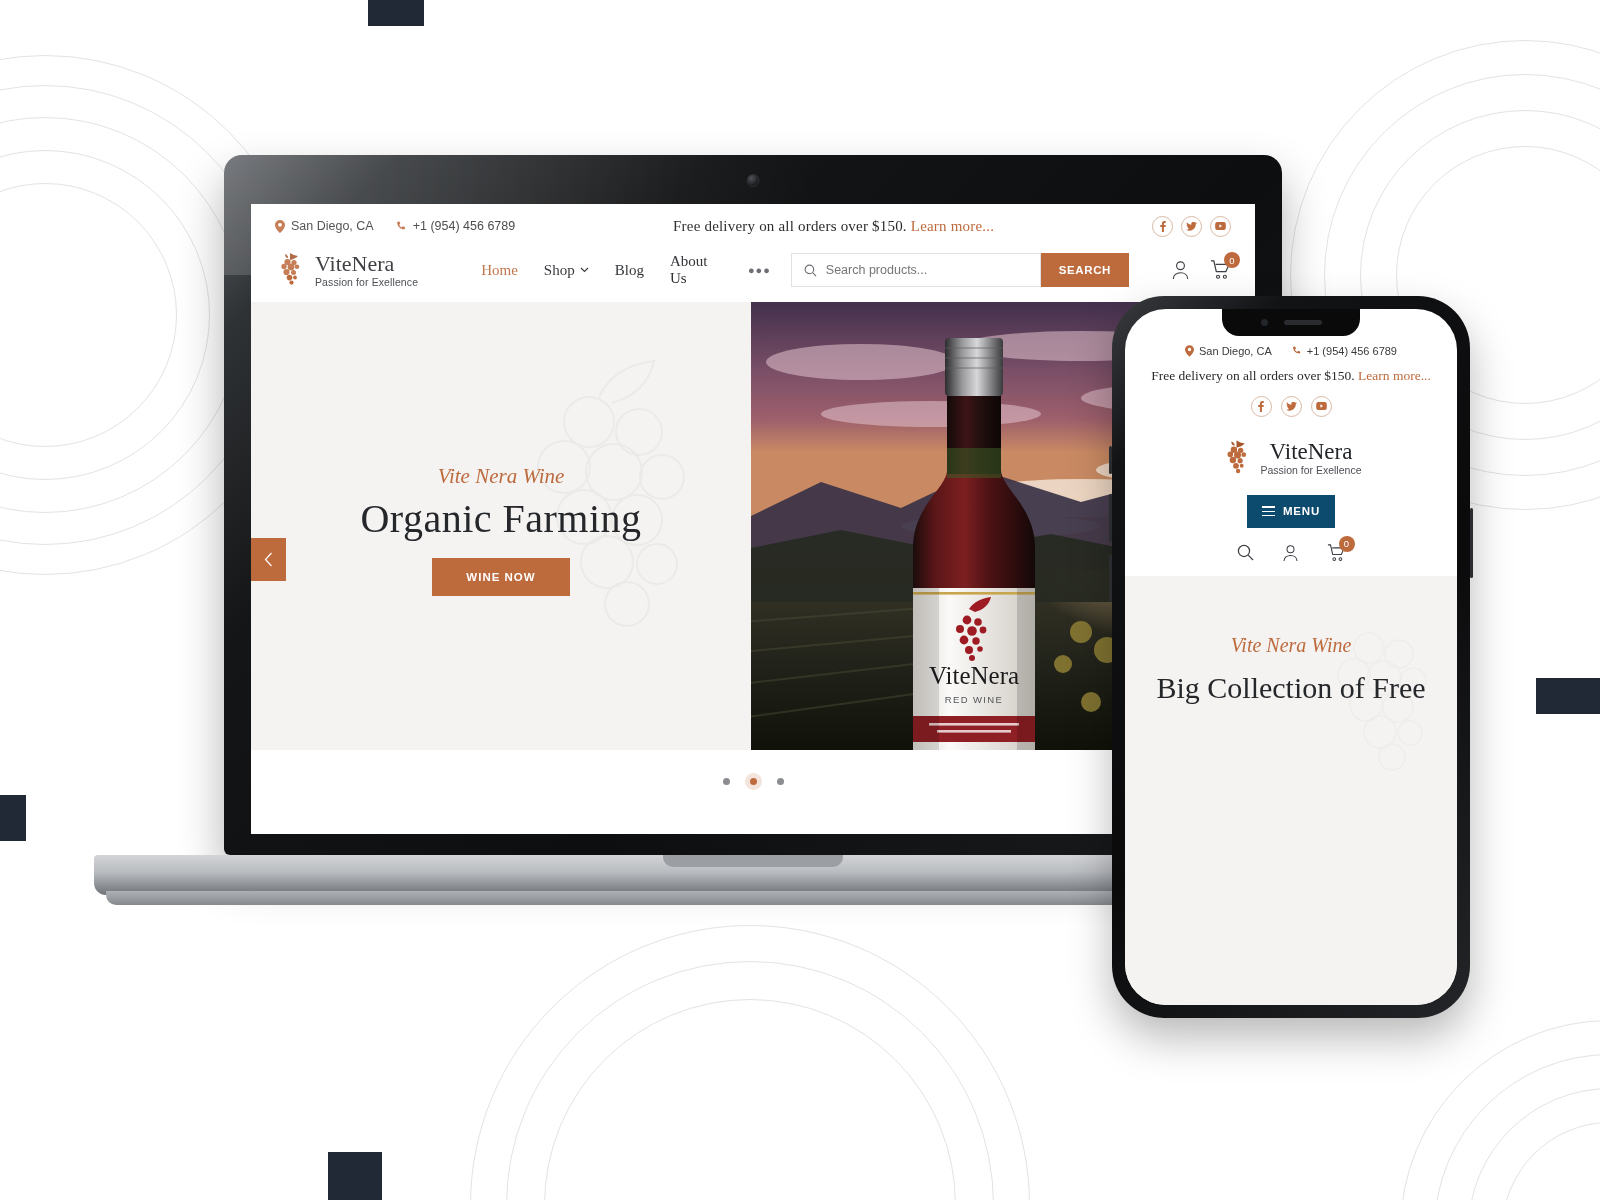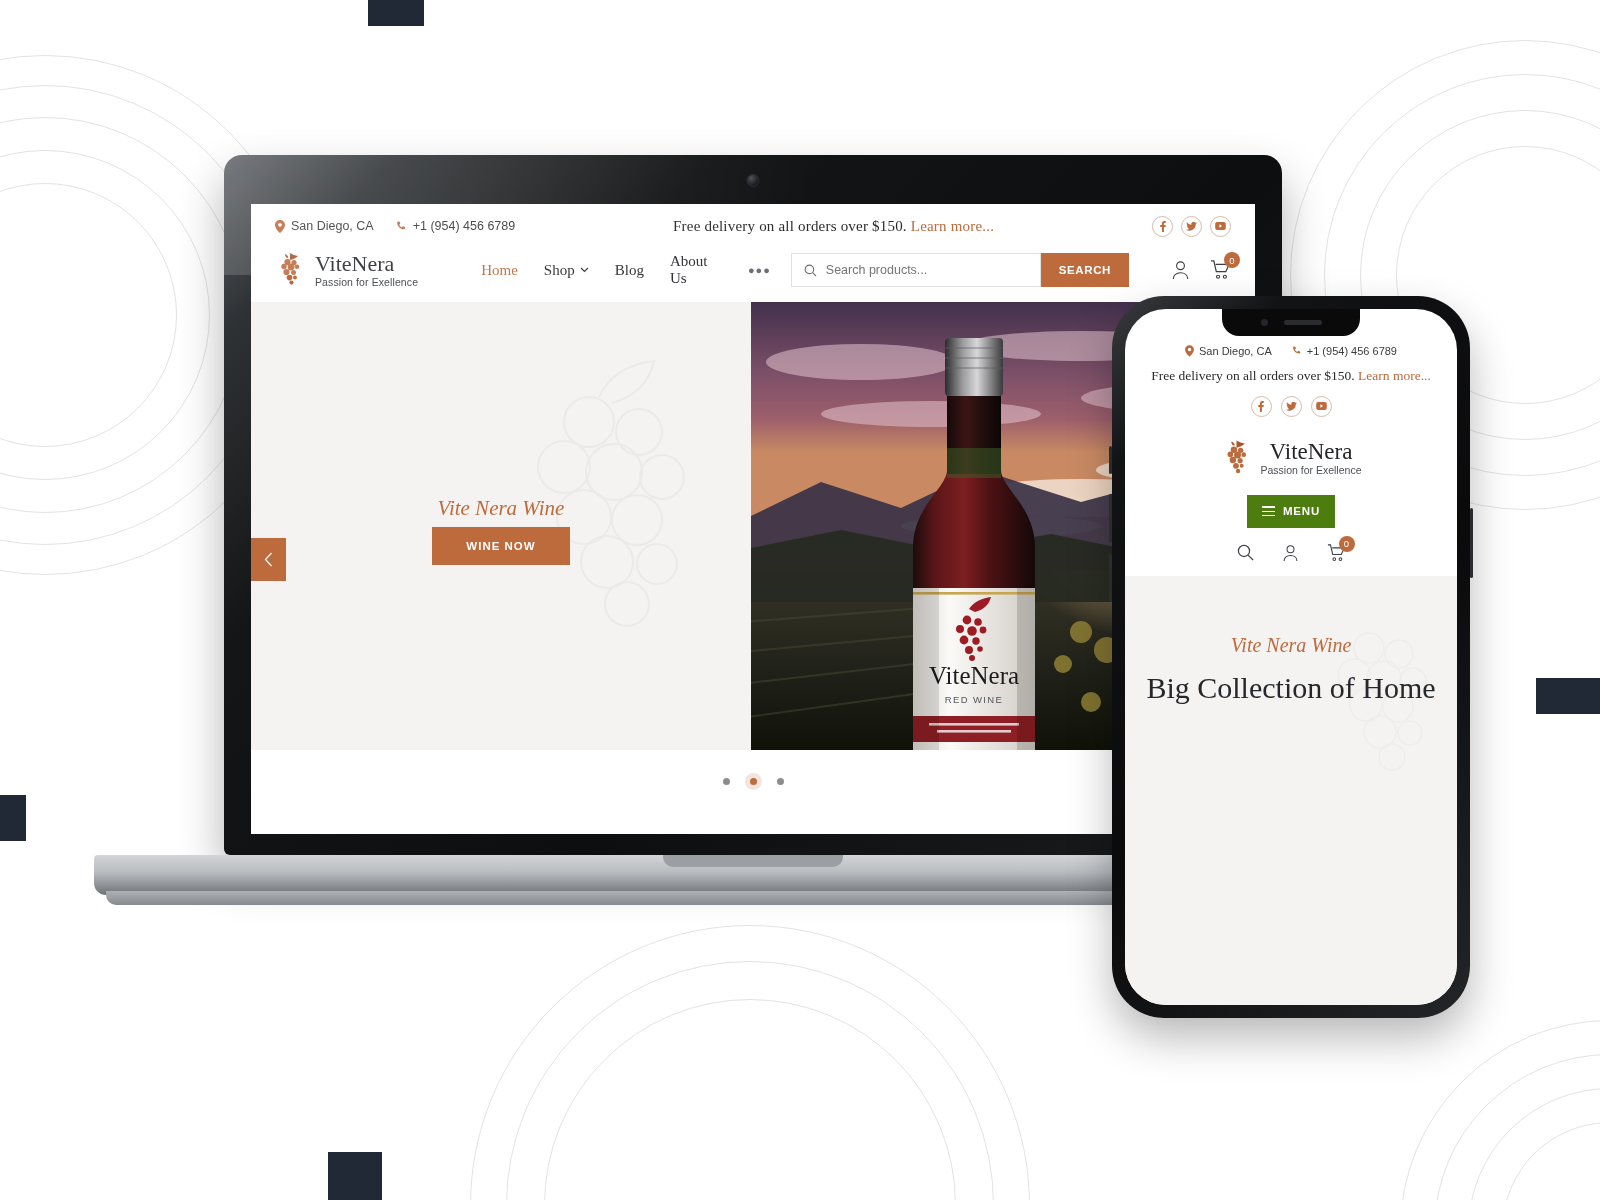--- a/index.html
+++ b/index.html
@@ -150,21 +150,21 @@
   .ph-top { padding: 36px 14px 0 14px; text-align: center; }
   .ph-contact { display: flex; justify-content: center; gap: 20px; font-size: 11px; color: #3a3a3a; }
   .ph-contact .tb-item { font-size: 11px; gap: 5px; }
   .ph-banner { font-family: "Liberation Serif", serif; font-size: 13.5px; color: #2b2b2b;
                margin-top: 9px; line-height: 1.55; }
   .ph-banner .learn { color: #bd6a3d; }
   .ph-socials { display: flex; gap: 9px; justify-content: center; margin-top: 9px; }
   .ph-brand { display: flex; align-items: center; justify-content: center; gap: 9px; margin-top: 22px; }
   .ph-brand .bt-name { font-family: "Liberation Serif", serif; font-size: 23px; color: #24262a; line-height: 1.05; }
   .ph-brand .bt-sub { font-size: 10.5px; color: #4c4f55; }
-  .menu-btn { margin: 18px auto 0 auto; width: 88px; height: 33px; background: #4d7c0f; color: #fff;
+  .menu-btn { margin: 18px auto 0 auto; width: 88px; height: 33px; background: #0c4a6e; color: #fff;
               display: flex; align-items: center; justify-content: center; gap: 8px;
               font-size: 11.5px; letter-spacing: .8px; font-weight: bold; cursor: pointer; }
   .burger { display: inline-flex; flex-direction: column; gap: 2.5px; }
   .burger i { display: block; width: 13px; height: 1.7px; background: #fff; }
   .ph-icons { display: flex; justify-content: center; gap: 28px; margin-top: 16px; color: #3c3f44; }
 
   .ph-hero { margin-top: 14px; background: #f4f3f1; position: relative;
              padding: 58px 18px 0 18px; text-align: center; height: 100%; }
   .ph-wm { position: absolute; right: 4px; top: 30px; width: 150px; height: 190px; opacity: .22; }
   .ph-sup { font-family: "Liberation Serif", serif; font-style: italic; color: #bd6a3d; font-size: 20px; position: relative; }
@@ -351,20 +351,21 @@
                   <circle cx="158" cy="168" r="25"></circle>
                     <circle cx="128" cy="210" r="26"></circle>
                   <circle cx="178" cy="212" r="20"></circle>
                     <circle cx="148" cy="252" r="22"></circle>
                   <path d="M120 45c10-22 30-33 55-36-5 22-20 36-42 42" stroke-width="2"></path>
                 </g>
               </svg>
             </span>
             <div class="hero-left-inner">
               <div class="hero-sup">Vite Nera Wine</div>
+              <div class="hero-title">Organic Farming</div>
               <button class="shop-btn">WINE NOW</button>
             </div>
           </div>
 
           <div class="hero-right">
             <svg class="vine-sky" viewBox="0 0 504 448" preserveAspectRatio="xMidYMid slice">
               <defs>
                 <linearGradient id="sky" x1="0" y1="0" x2="0" y2="1">
                   <stop offset="0%" stop-color="#43304d"></stop>
                     <stop offset="28%" stop-color="#7d5068"></stop>
@@ -632,20 +633,20 @@
                 <circle cx="110" cy="75" r="13"></circle>
                   <circle cx="63" cy="99" r="16"></circle>
                 <circle cx="95" cy="101" r="15"></circle>
                   <circle cx="77" cy="126" r="16"></circle>
                 <circle cx="107" cy="127" r="12"></circle>
                   <circle cx="89" cy="151" r="13"></circle>
               </g>
             </svg>
           </span>
           <div class="ph-sup">Vite Nera Wine</div>
-          <div class="ph-title">Big Collection of Home</div>
+          <div class="ph-title">Big Collection of Free</div>
 
         </div>
       </div>
     </div>
   </div>
 
 </div>
 
 </body></html>

